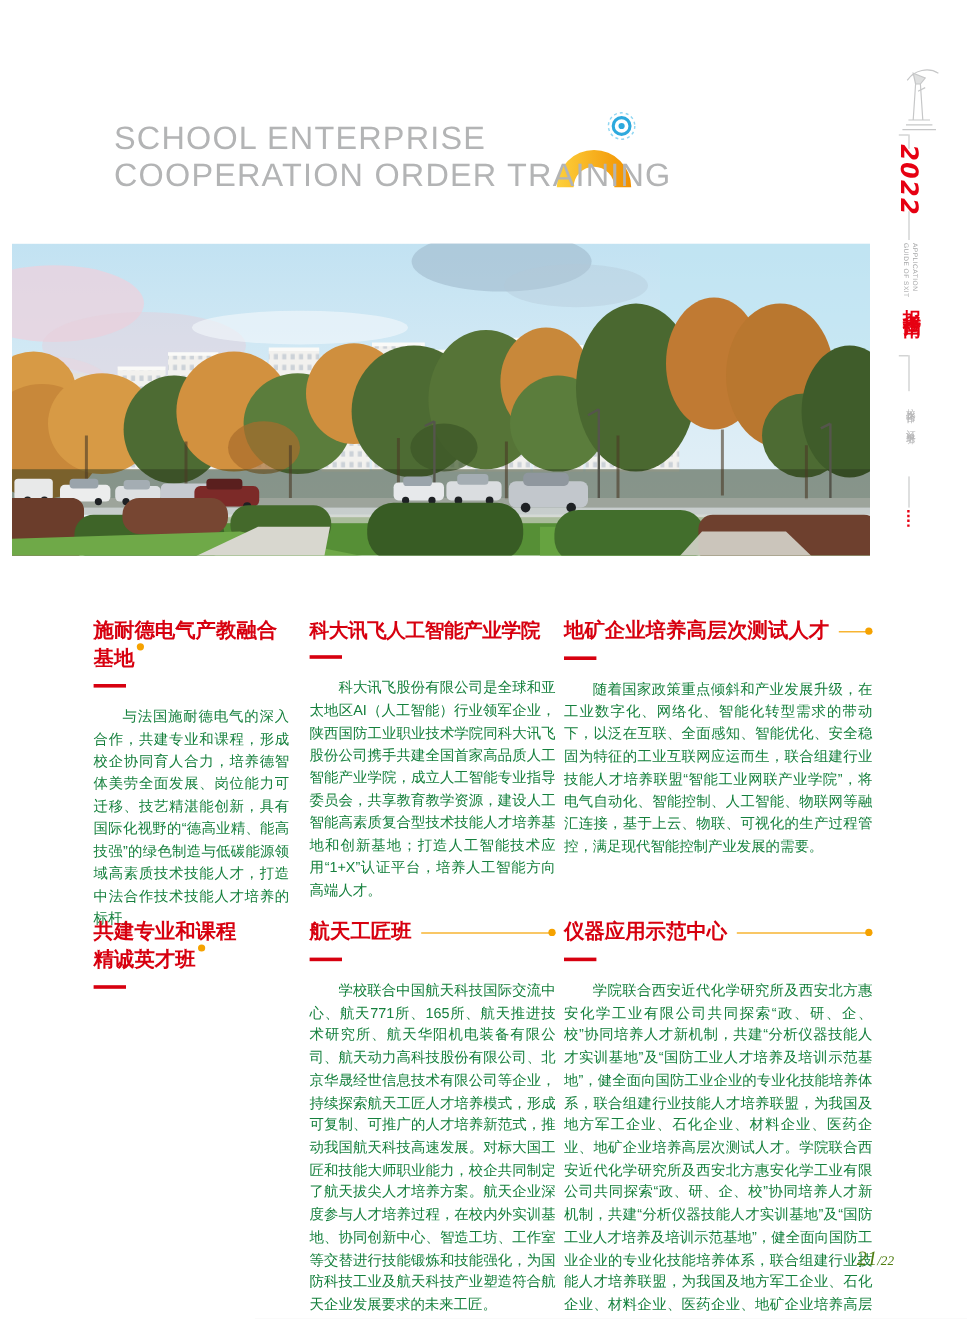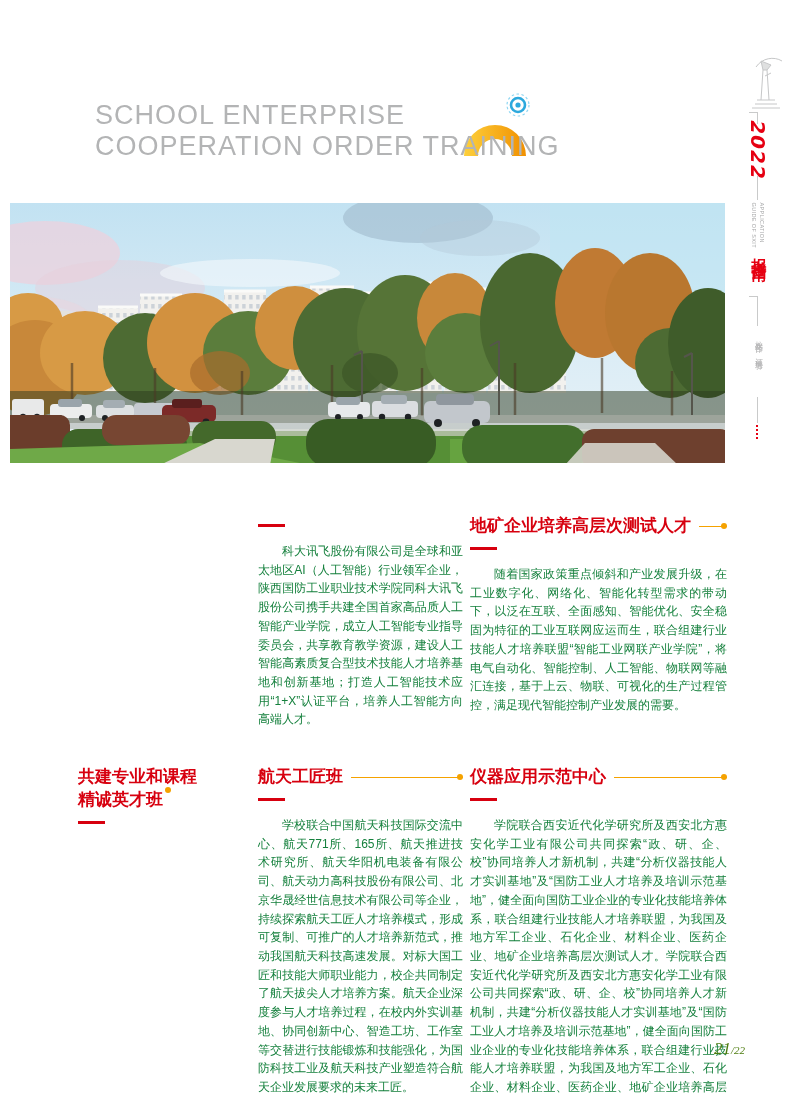--- a/index.html
+++ b/index.html
@@ -260,22 +260,31 @@
       <rect x="182" y="218" width="84" height="32" rx="15" fill="#44692b"></rect>
       <rect x="296" y="216" width="130" height="48" rx="22" fill="#385c24"></rect>
       <rect x="452" y="222" width="125" height="44" rx="20" fill="#426e2c"></rect>
       <rect x="572" y="226" width="150" height="40" rx="12" fill="#6e402e"></rect>
       <polygon points="0,262 0,246 190,240 300,262" fill="#6fa948"></polygon>
       <polygon points="150,262 205,236 265,236 260,262" fill="#d8d7cf"></polygon>
       <polygon points="555,262 575,240 645,240 668,262" fill="#d5d4cb" opacity="0.9"></polygon>
     </svg>
   </div>
 
+  <div class="section r1c1">
+    <div class="sec-title">
+      <span class="tline">施耐德电气产教融合</span>
+      <span class="tline tline-flex"><span>基地</span><span class="conn"></span></span>
+    </div>
+    <div class="dash"></div>
+    <div class="sec-body">与法国施耐德电气的深入合作，共建专业和课程，形成校企协同育人合力，培养德智体美劳全面发展、岗位能力可迁移、技艺精湛能创新，具有国际化视野的“德高业精、能高技强”的绿色制造与低碳能源领域高素质技术技能人才，打造中法合作技术技能人才培养的标杆。</div>
+  </div>
 
   <div class="section r1c2">
+    <div class="sec-title nowrap tight">科大讯飞人工智能产业学院</div>
     <div class="dash"></div>
     <div class="sec-body">科大讯飞股份有限公司是全球和亚太地区AI（人工智能）行业领军企业，陕西国防工业职业技术学院同科大讯飞股份公司携手共建全国首家高品质人工智能产业学院，成立人工智能专业指导委员会，共享教育教学资源，建设人工智能高素质复合型技术技能人才培养基地和创新基地；打造人工智能技术应用“1+X”认证平台，培养人工智能方向高端人才。</div>
   </div>
 
   <div class="section r1c3">
     <div class="sec-title tline-flex">
       <span class="nowrap">地矿企业培养高层次测试人才</span>
         <span class="conn"></span>
     </div>
     <div class="dash"></div>

